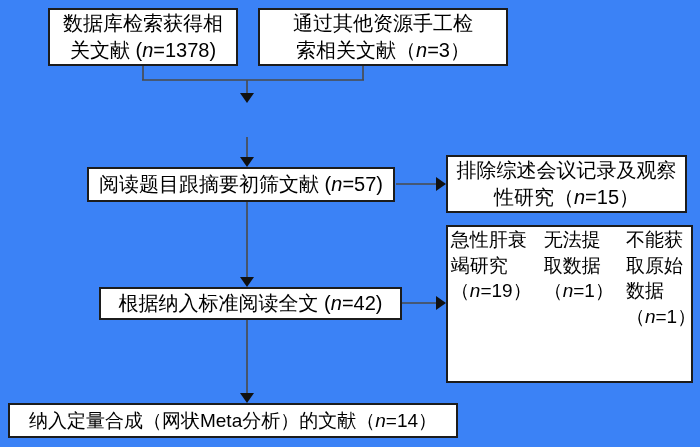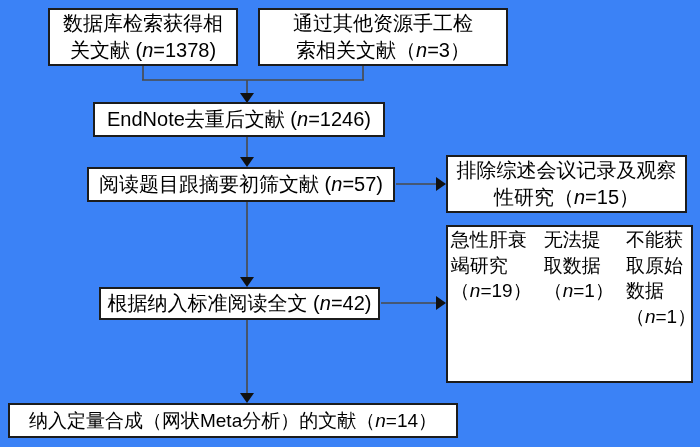--- a/index.html
+++ b/index.html
@@ -79,33 +79,30 @@
   </svg>
 
   <div class="box" style="left:48px; top:8px; width:190px; height:58px;">
     <span>数据库检索获得相<br>关文献 (<i>n</i>=1378)</span>
   </div>
 
   <div class="box" style="left:258px; top:8px; width:250px; height:58px;">
     <span>通过其他资源手工检<br>索相关文献（<i>n</i>=3）</span>
   </div>
 
-  <div class="box" style="left:93px; top:102px; width:292px; height:35px;">
-    <span>EndNote去重后文献 (<i>n</i>=1246)</span>
-  </div>
 
   <div class="box" style="left:87px; top:167px; width:308px; height:35px;">
     <span>阅读题目跟摘要初筛文献 (<i>n</i>=57)</span>
   </div>
 
   <div class="box" style="left:446px; top:155px; width:241px; height:58px;">
     <span>排除综述会议记录及观察<br>性研究（<i>n</i>=15）</span>
   </div>
 
-  <div class="box" style="left:99px; top:287px; width:281px; height:33px;">
+  <div class="box" style="left:99px; top:287px; width:303px; height:33px;">
     <span>根据纳入标准阅读全文 (<i>n</i>=42)</span>
   </div>
 
   <div class="box list" style="left:446px; top:225px; width:247px; height:158px;">
     <div>急性肝衰竭研究（<i>n</i>=19）</div>
     <div>无法提取数据（<i>n</i>=1）</div>
     <div>不能获取原始数据（<i>n</i>=1）</div>
   </div>
 
   <div class="box small" style="left:8px; top:403px; width:450px; height:35px;">

